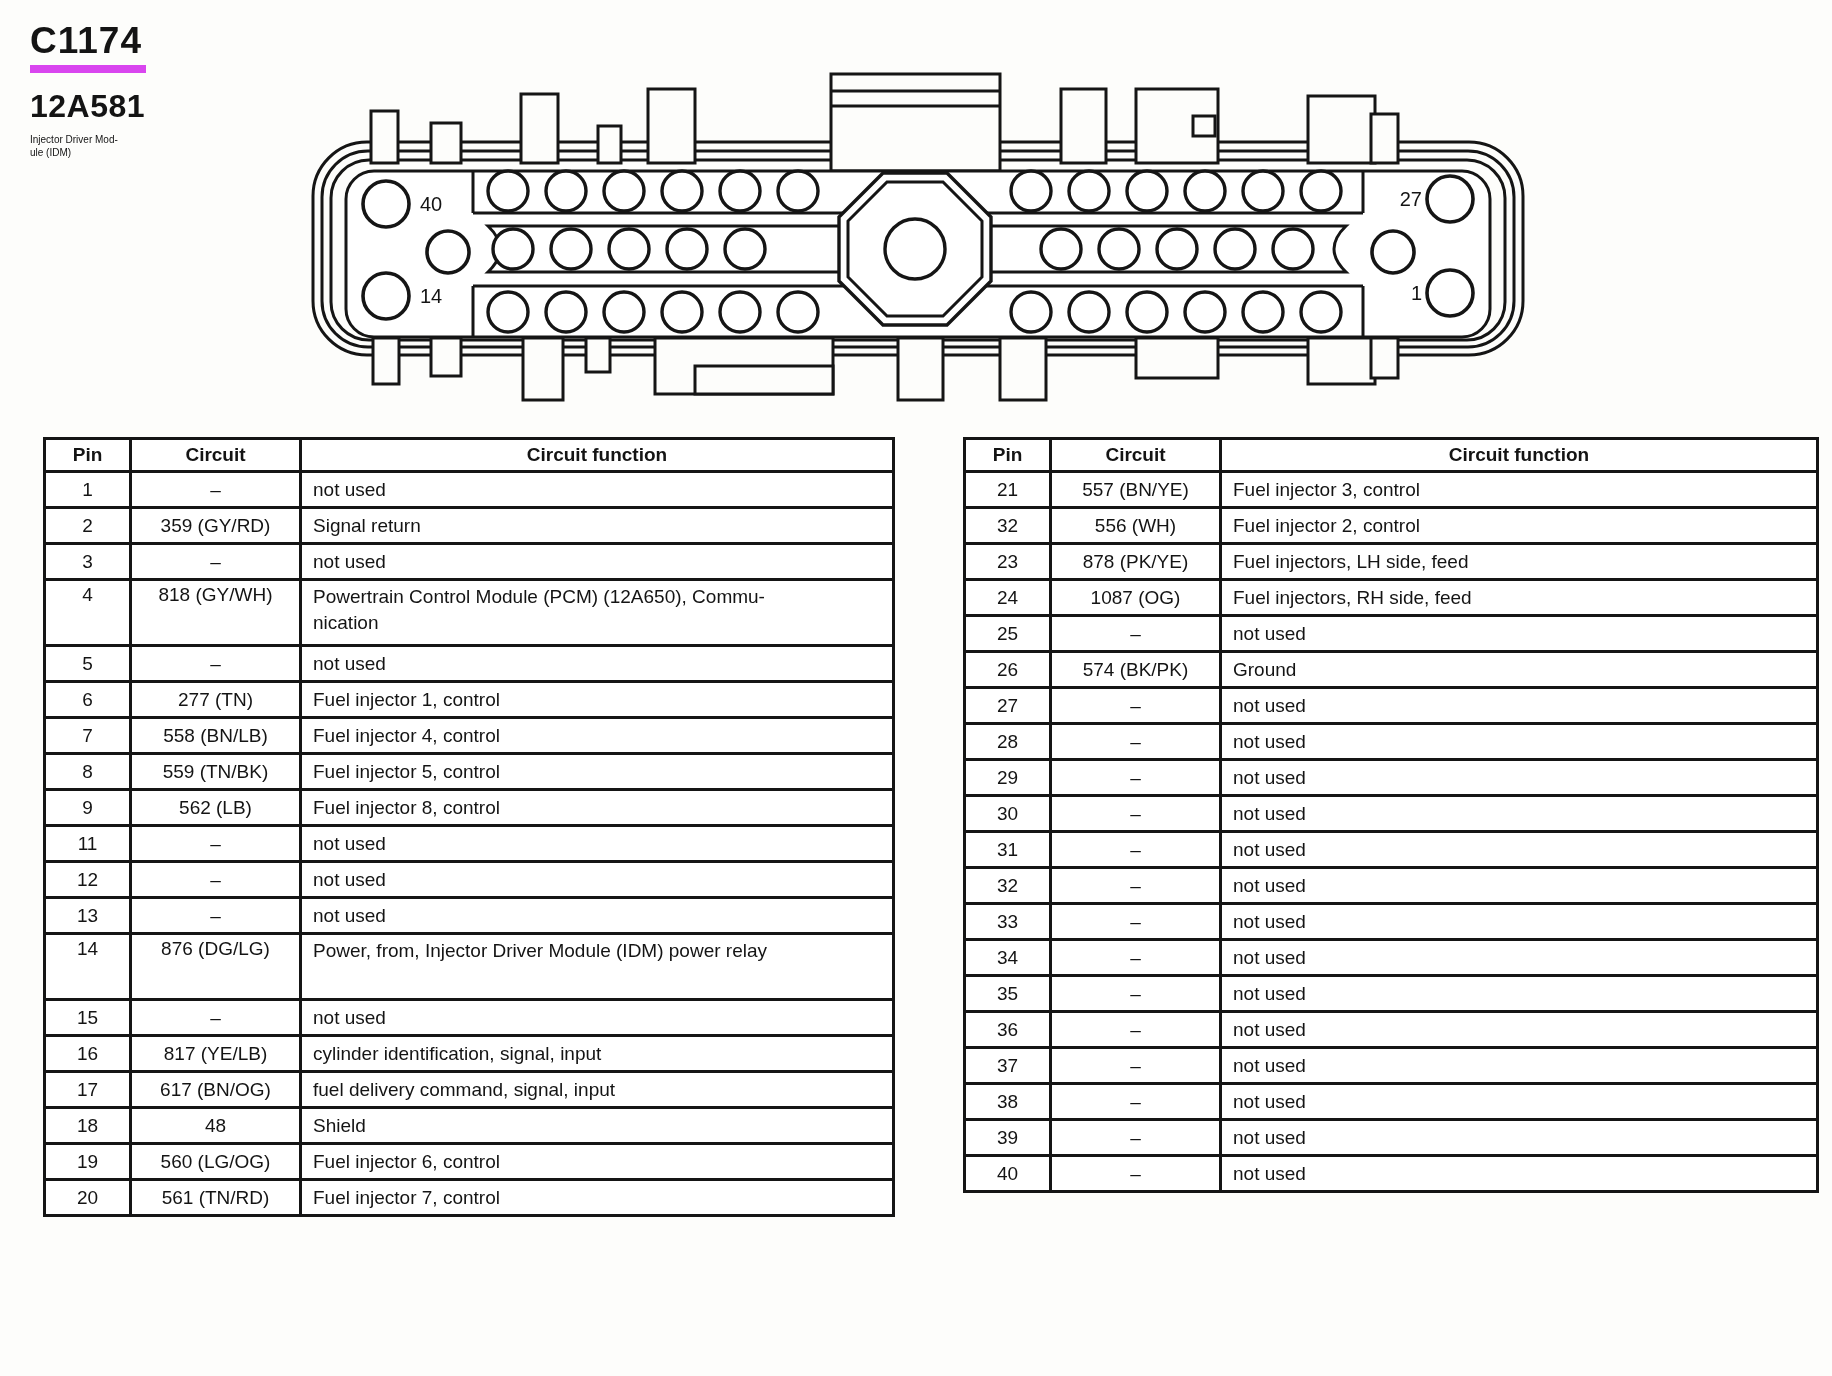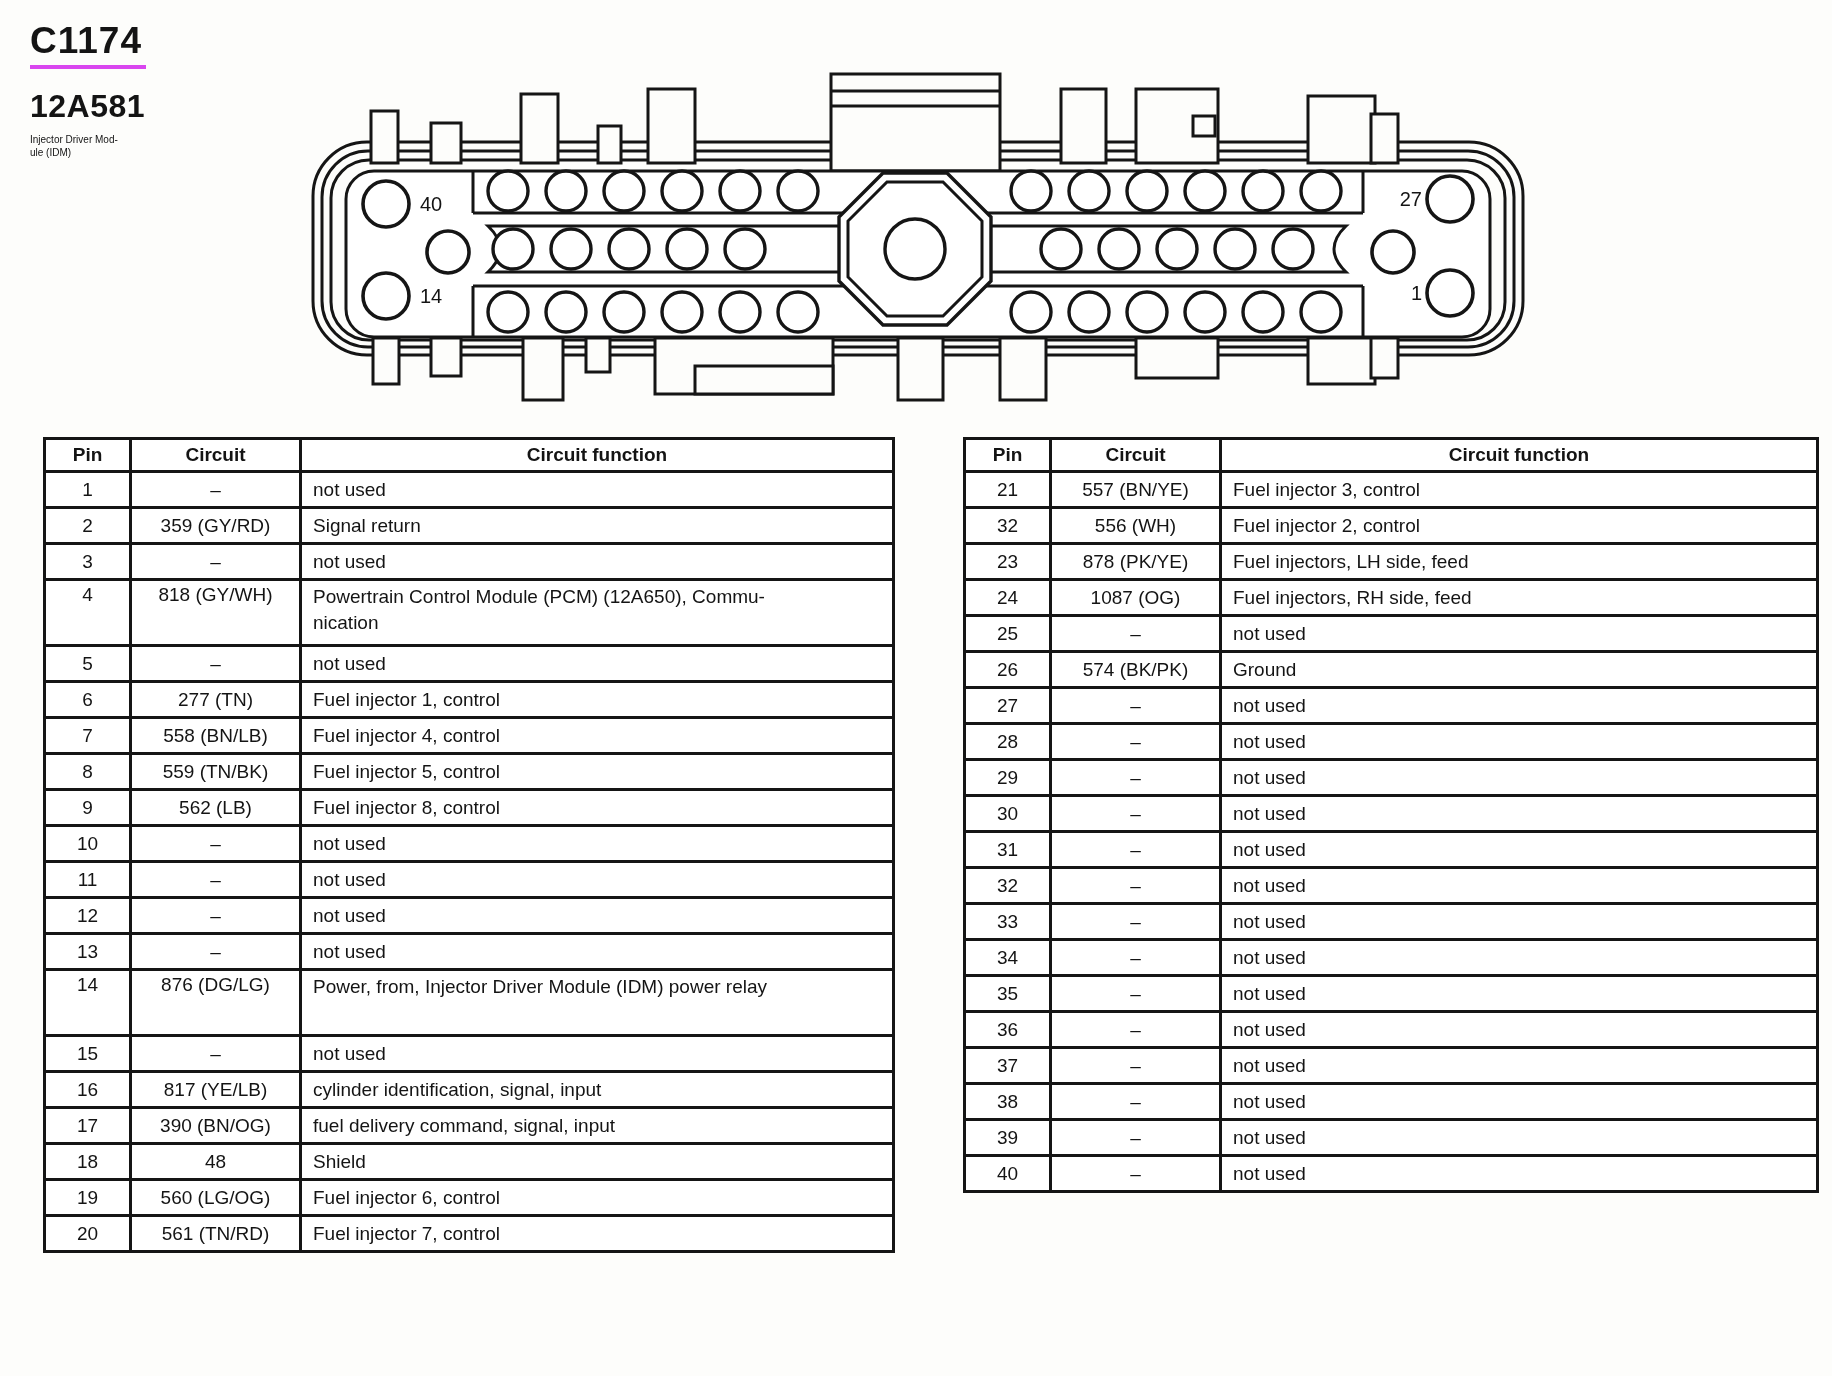--- a/index.html
+++ b/index.html
@@ -5,21 +5,21 @@
   html,body{margin:0;padding:0;background:#e8e8e6;}
   .page{
     position:relative;width:1832px;height:1376px;margin:0 auto;
     background:#fdfdfb;color:#141414;
     font-family:"Liberation Sans", sans-serif;
     overflow:hidden;
   }
   .connector-id{
     position:absolute;left:30px;top:20px;margin:0;
     font-size:37px;font-weight:bold;letter-spacing:1px;
-    border-bottom:4px solid #d946ef;padding:0 4px 3px 0;
+    border-bottom:8px solid #d946ef;padding:0 4px 3px 0;
     display:inline-block;
   }
   .part-number{
     position:absolute;left:30px;top:88px;
     font-size:32px;font-weight:bold;letter-spacing:.5px;
   }
   .component-desc{
     position:absolute;left:30px;top:133px;
     font-size:10px;line-height:1.3;white-space:pre-line;
   }
@@ -224,25 +224,20 @@
           <td class="pin-cell">8</td>
           <td class="circuit-cell">559 (TN/BK)</td>
           <td class="function-cell">Fuel injector 5, control</td>
         </tr>
         <tr>
           <td class="pin-cell">9</td>
           <td class="circuit-cell">562 (LB)</td>
           <td class="function-cell">Fuel injector 8, control</td>
         </tr>
         <tr>
-          <td class="pin-cell">10</td>
-          <td class="circuit-cell">–</td>
-          <td class="function-cell">not used</td>
-        </tr>
-        <tr>
           <td class="pin-cell">11</td>
           <td class="circuit-cell">–</td>
           <td class="function-cell">not used</td>
         </tr>
         <tr>
           <td class="pin-cell">12</td>
           <td class="circuit-cell">–</td>
           <td class="function-cell">not used</td>
         </tr>
         <tr>
@@ -260,21 +255,21 @@
           <td class="circuit-cell">–</td>
           <td class="function-cell">not used</td>
         </tr>
         <tr>
           <td class="pin-cell">16</td>
           <td class="circuit-cell">817 (YE/LB)</td>
           <td class="function-cell">cylinder identification, signal, input</td>
         </tr>
         <tr>
           <td class="pin-cell">17</td>
-          <td class="circuit-cell">390 (BN/OG)</td>
+          <td class="circuit-cell">617 (BN/OG)</td>
           <td class="function-cell">fuel delivery command, signal, input</td>
         </tr>
         <tr>
           <td class="pin-cell">18</td>
           <td class="circuit-cell">48</td>
           <td class="function-cell">Shield</td>
         </tr>
         <tr>
           <td class="pin-cell">19</td>
           <td class="circuit-cell">560 (LG/OG)</td>

